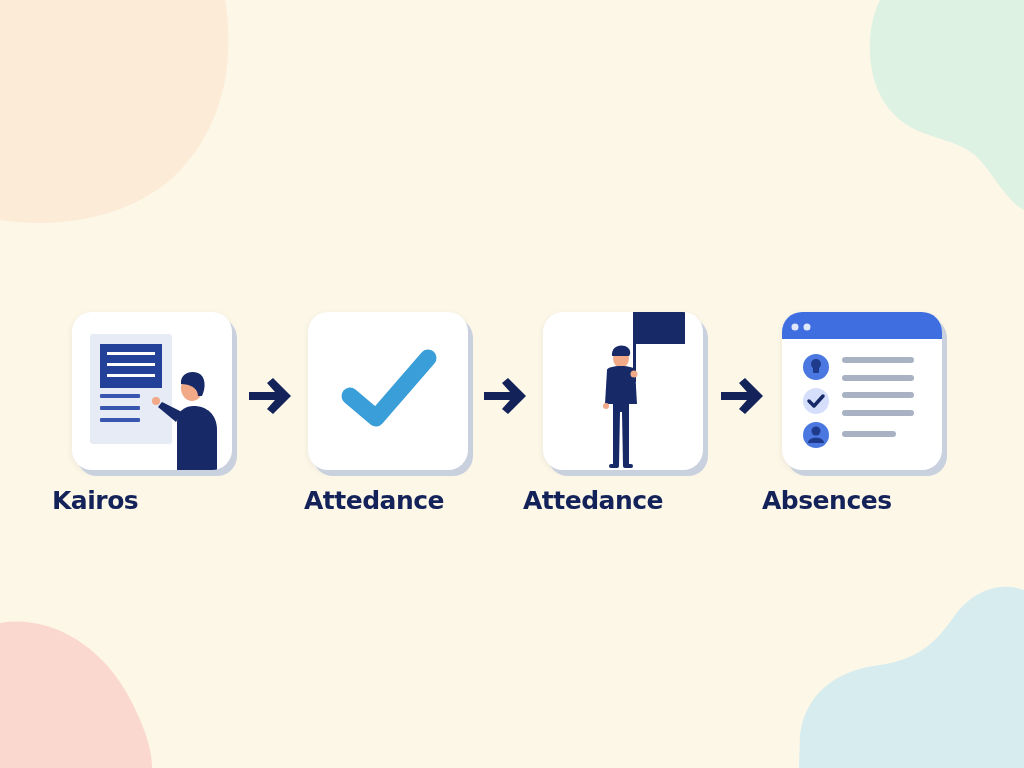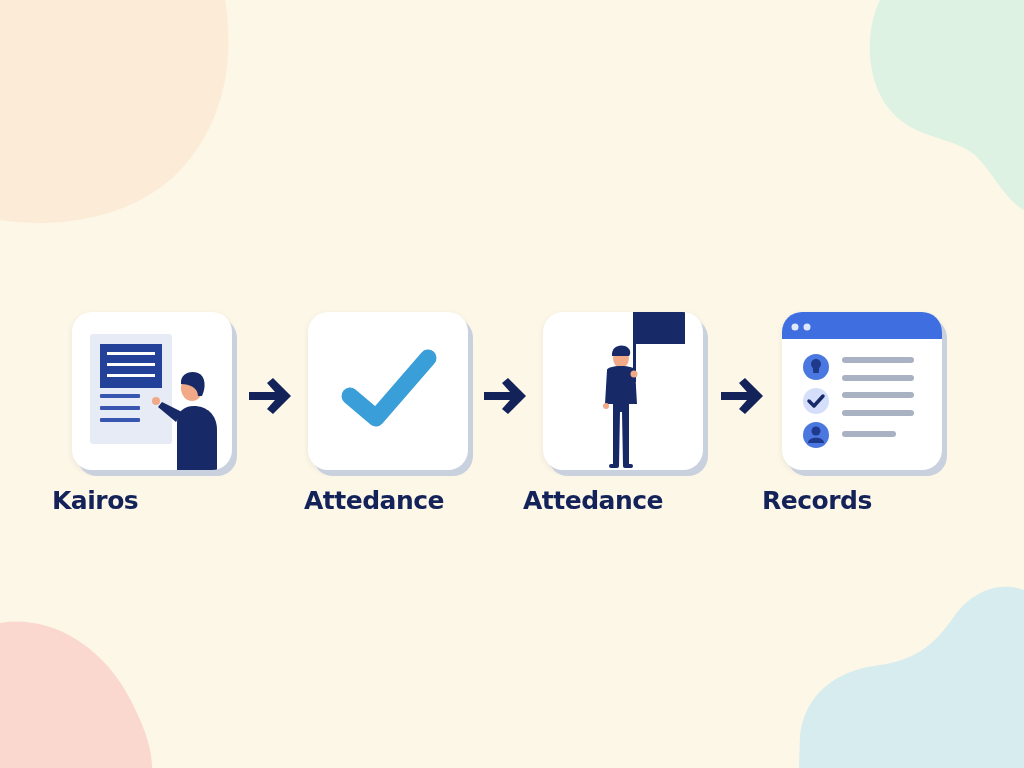--- a/index.html
+++ b/index.html
@@ -112,15 +112,15 @@
       <path d="M27,89 L32,94 L41,84" fill="none" stroke="#172a67" stroke-width="3.5" stroke-linecap="round" stroke-linejoin="round"></path>
       <rect x="60" y="80" width="72" height="6" rx="3" fill="#a9b2c2"></rect>
       <rect x="60" y="98" width="72" height="6" rx="3" fill="#a9b2c2"></rect>
 
       <circle cx="34" cy="123" r="13" fill="#4a78e0"></circle>
       <circle cx="34" cy="119" r="4.5" fill="#1f3a8a"></circle>
       <path d="M26,131 C26,124 42,124 42,131 Z" fill="#1f3a8a"></path>
       <rect x="60" y="119" width="54" height="6" rx="3" fill="#a9b2c2"></rect>
     </svg>
   </div>
-  <div class="label" style="left:762px;top:486px;">Records</div>
+  <div class="label" style="left:762px;top:486px;">Absences</div>
 
 </div>
 
 </body></html>

